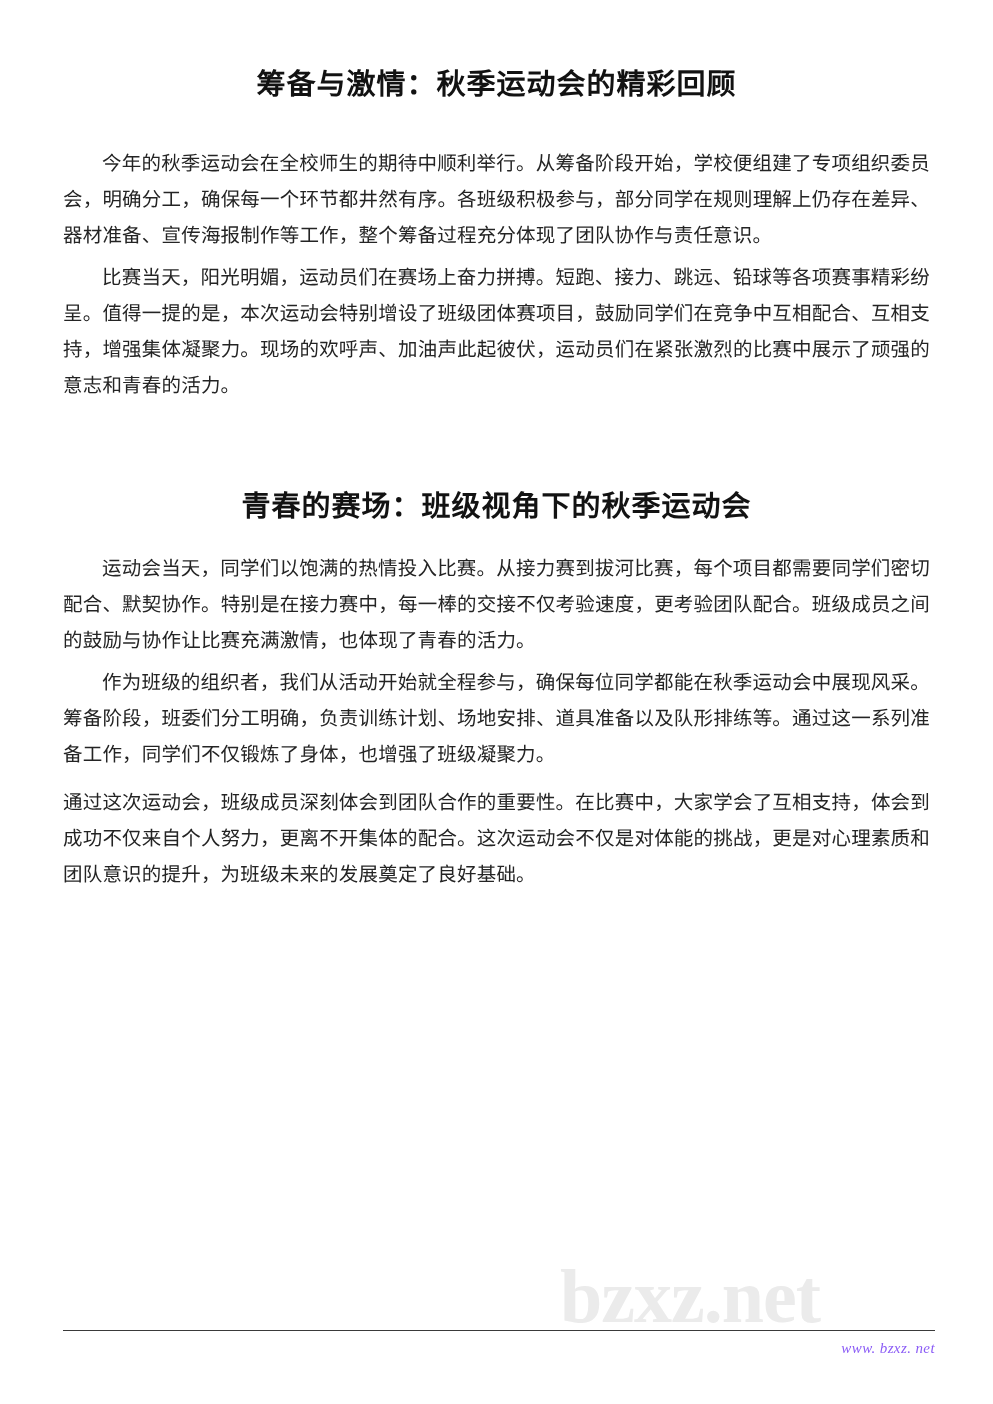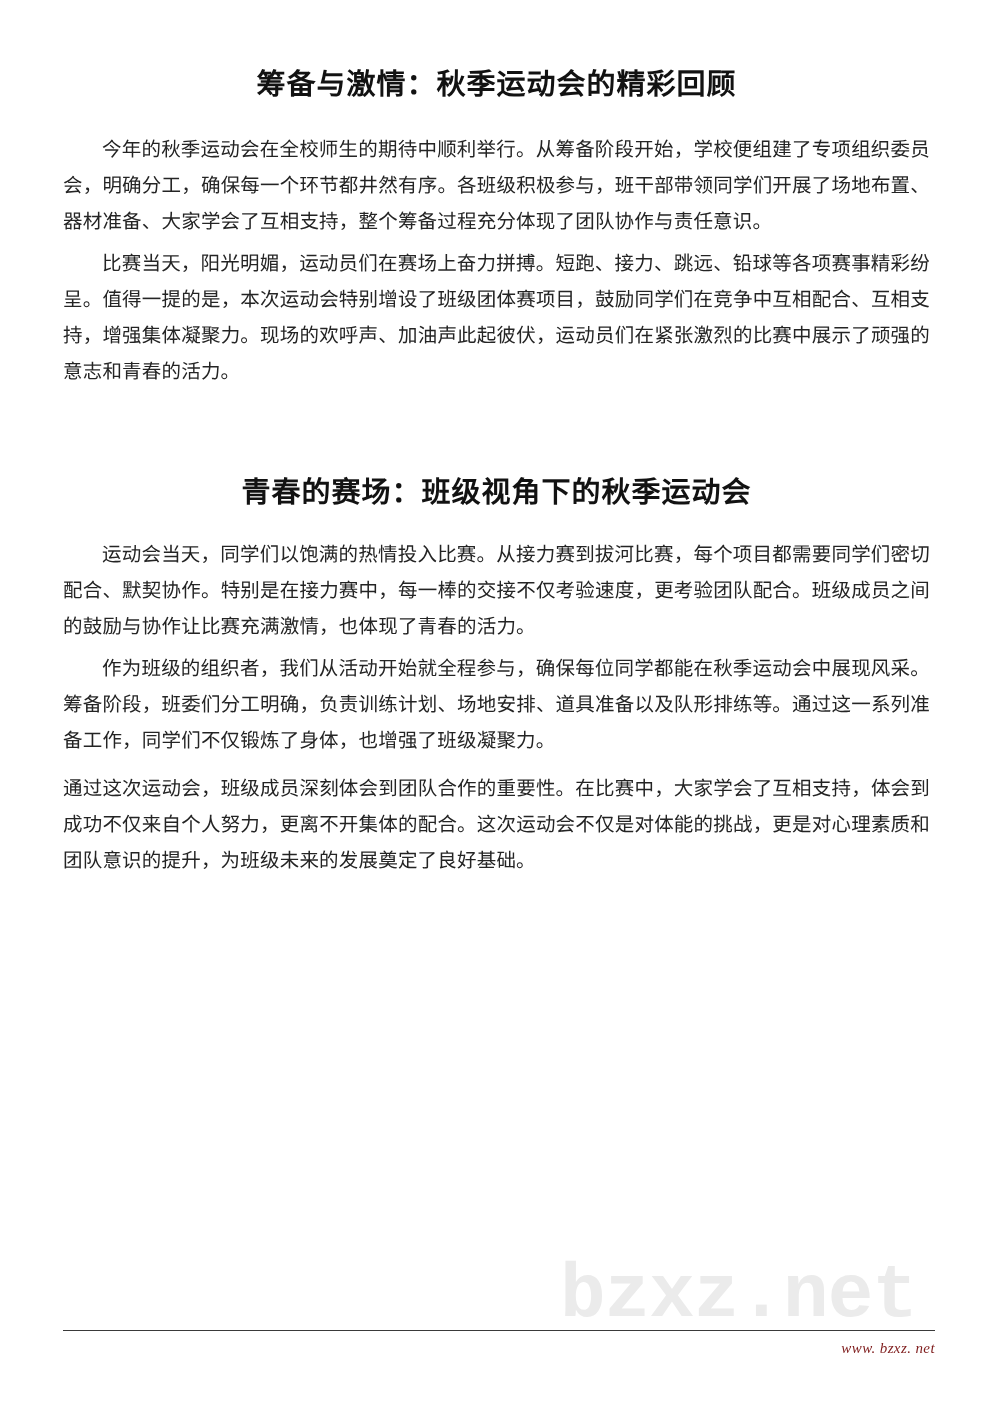--- a/index.html
+++ b/index.html
@@ -24,21 +24,21 @@
     height: 1404px;
     box-sizing: border-box;
     padding: 0 63px;
   }
 
   
   .watermark {
     position: absolute;
     left: 560px;
     top: 1258px;
-    font-family: Liberation Mono, monospace;
+    font-family: Liberation Serif, serif;
     font-weight: bold;
     font-size: 76px;
     letter-spacing: -1px;
     color: #ebebeb;
     line-height: 1;
     white-space: nowrap;
     user-select: none;
     pointer-events: none;
     z-index: 0;
   }
@@ -55,21 +55,21 @@
     font-weight: bold;
     font-size: 29px;
     line-height: 1.25;
     text-align: center;
     margin: 0;
     padding: 0;
     letter-spacing: 1px;
     color: #121212;
   }
 
-  .section-1 h1.doc-title { margin-bottom: 30px; }
+  .section-1 h1.doc-title { margin-bottom: 44px; }
 
   .section-2 {
     margin-top: 84px;
   }
   .section-2 h1.doc-title { margin-bottom: 26px; text-align: center; }
 
   p.para {
     font-size: 19.5px;
     line-height: 36px;
     margin: 0 0 6px 0;
@@ -102,38 +102,38 @@
     margin: 0;
     padding: 0;
     height: 0;
   }
   .footer-url {
     display: block;
     text-align: right;
     font-family: "Liberation Serif", "DejaVu Serif", serif;
     font-style: italic;
     font-size: 15px;
-    color: #7f1d1d;
+    color: #8b5cf6;
     margin-top: 9px;
     letter-spacing: 0.4px;
   }
 </style>
 </head>
 <body>
 
 <div class="page">
 
   <div class="watermark">bzxz.net</div>
 
   <div class="content">
 
     <section class="section-1">
       <h1 class="doc-title">筹备与激情：秋季运动会的精彩回顾</h1>
 
-      <p class="para">今年的秋季运动会在全校师生的期待中顺利举行。从筹备阶段开始，学校便组建了专项组织委员会，明确分工，确保每一个环节都井然有序。各班级积极参与，班干部带领同学们开展了场地布置、器材准备、大家学会了互相支持，整个筹备过程充分体现了团队协作与责任意识。</p>
+      <p class="para">今年的秋季运动会在全校师生的期待中顺利举行。从筹备阶段开始，学校便组建了专项组织委员会，明确分工，确保每一个环节都井然有序。各班级积极参与，部分同学在规则理解上仍存在差异、器材准备、宣传海报制作等工作，整个筹备过程充分体现了团队协作与责任意识。</p>
 
       <p class="para">比赛当天，阳光明媚，运动员们在赛场上奋力拼搏。短跑、接力、跳远、铅球等各项赛事精彩纷呈。值得一提的是，本次运动会特别增设了班级团体赛项目，鼓励同学们在竞争中互相配合、互相支持，增强集体凝聚力。现场的欢呼声、加油声此起彼伏，运动员们在紧张激烈的比赛中展示了顽强的意志和青春的活力。</p>
 
 
     </section>
 
     <section class="section-2">
       <h1 class="doc-title">青春的赛场：班级视角下的秋季运动会</h1>
 
       <p class="para">运动会当天，同学们以饱满的热情投入比赛。从接力赛到拔河比赛，每个项目都需要同学们密切配合、默契协作。特别是在接力赛中，每一棒的交接不仅考验速度，更考验团队配合。班级成员之间的鼓励与协作让比赛充满激情，也体现了青春的活力。</p>

